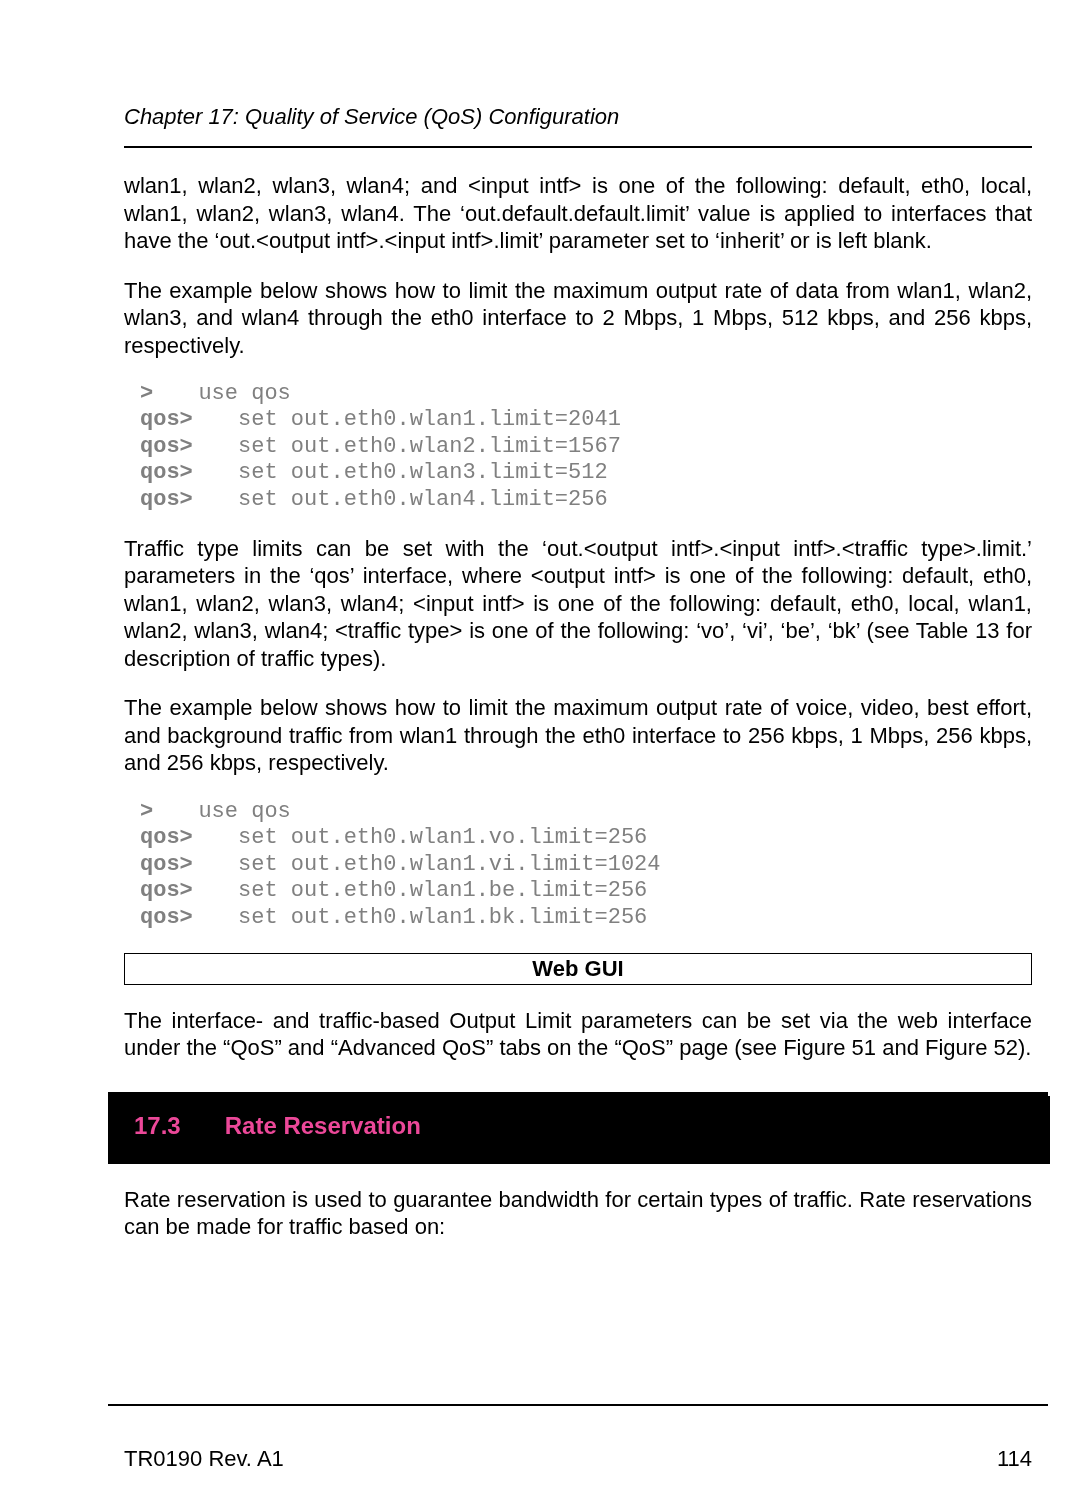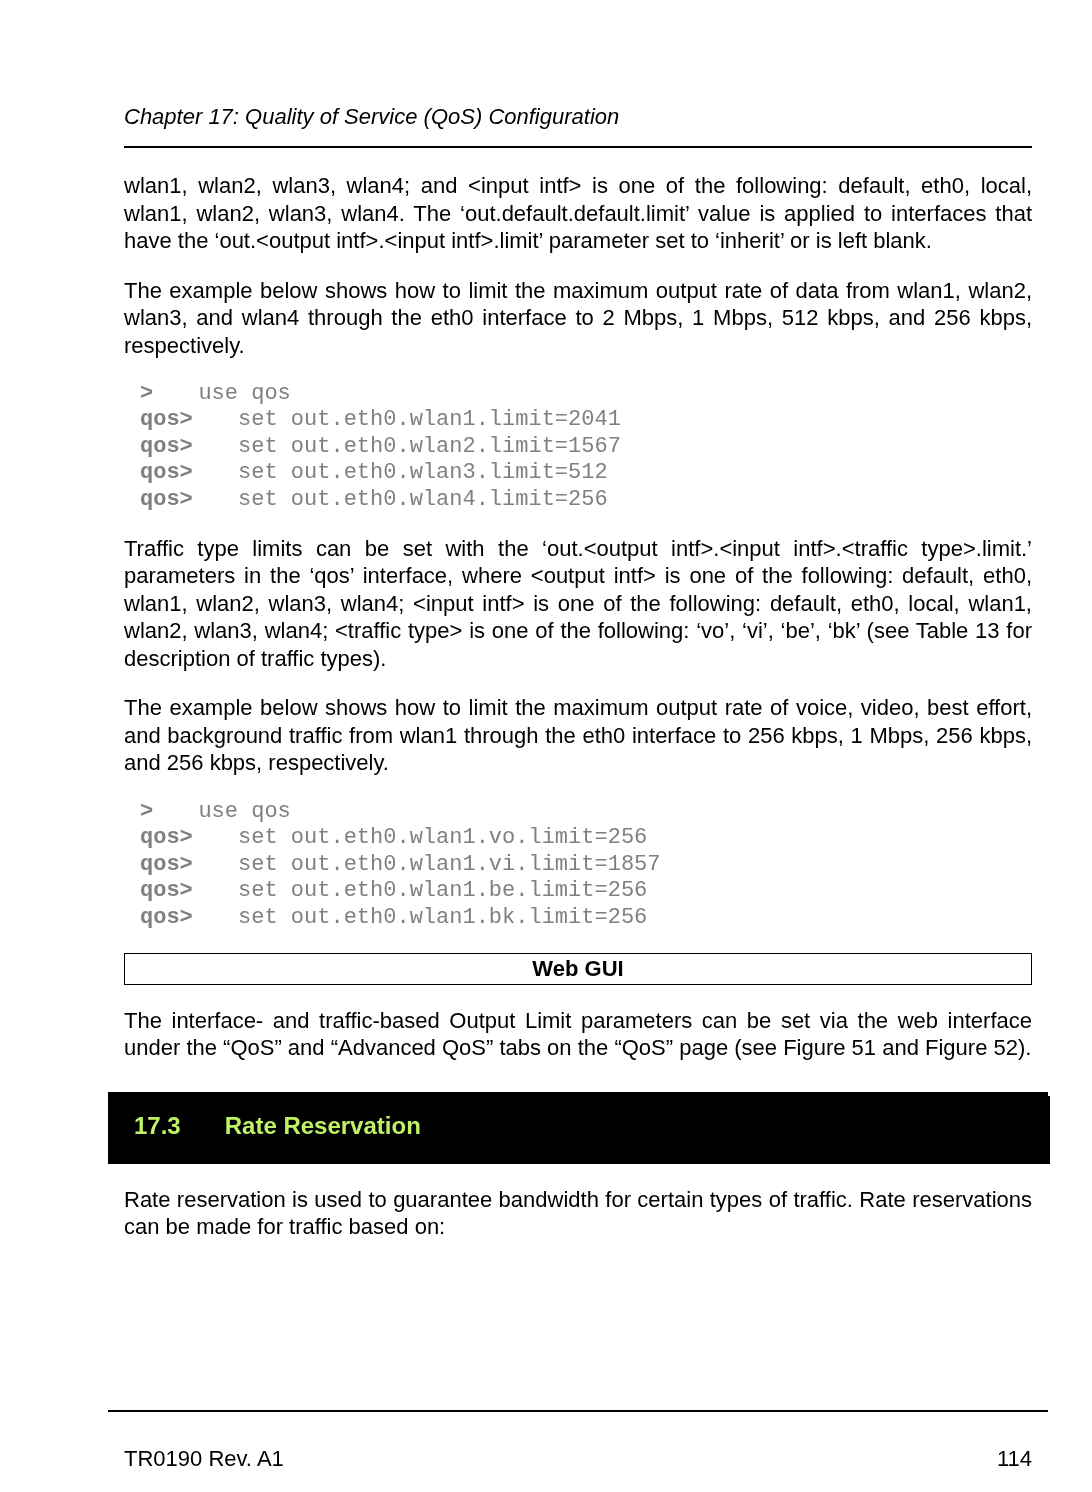--- a/index.html
+++ b/index.html
@@ -45,21 +45,21 @@
     .web-gui-box {
       border: 1.5px solid #000;
       text-align: center;
       font-weight: bold;
       font-size: 22px;
       padding: 2px 12px;
       margin-bottom: 22px;
     }
     .section-bar {
       background: #000;
-      color: #bef264;
+      color: #ec4899;
       font-weight: bold;
       font-size: 24px;
       padding: 4px 10px;
       margin: 30px 0 22px 0;
       border-bottom: 4px solid #000;
       position: relative;
     }
     .section-bar::after {
       content: "";
       position: absolute;
@@ -87,21 +87,21 @@
       left: 10px;
       top: 0;
       font-size: 20px;
     }
     .footer {
       position: absolute;
       bottom: 20px;
       left: 60px;
       right: 60px;
       border-top: 2px solid #000;
-      padding-top: 18px;
+      padding-top: 24px;
       display: flex;
       justify-content: space-between;
       font-size: 22px;
     }
   </style>
 </head>
 <body>
 
 <div class="page">
   <div class="chapter-header">Chapter 17: Quality of Service (QoS) Configuration</div>
@@ -114,21 +114,21 @@
 <span class="prompt">qos&gt;</span><span> set out.eth0.wlan1.limit=2041</span>
 <span class="prompt">qos&gt;</span><span> set out.eth0.wlan2.limit=1567</span>
 <span class="prompt">qos&gt;</span><span> set out.eth0.wlan3.limit=512</span>
 <span class="prompt">qos&gt;</span><span> set out.eth0.wlan4.limit=256</span></div>
 
   <p class="para">Traffic type limits can be set with the ‘out.&lt;output intf&gt;.&lt;input intf&gt;.&lt;traffic type&gt;.limit.’ parameters in the ‘qos’ interface, where &lt;output intf&gt; is one of the following: default, eth0, wlan1, wlan2, wlan3, wlan4; &lt;input intf&gt; is one of the following: default, eth0, local, wlan1, wlan2, wlan3, wlan4; &lt;traffic type&gt; is one of the following: ‘vo’, ‘vi’, ‘be’, ‘bk’ (see Table 13 for description of traffic types).</p>
   <p class="para">The example below shows how to limit the maximum output rate of voice, video, best effort, and background traffic from wlan1 through the eth0 interface to 256 kbps, 1 Mbps, 256 kbps, and 256 kbps, respectively.</p>
 
   <div class="code-block"><span class="prompt">&gt;</span><span> use qos</span>
 <span class="prompt">qos&gt;</span><span> set out.eth0.wlan1.vo.limit=256</span>
-<span class="prompt">qos&gt;</span><span> set out.eth0.wlan1.vi.limit=1857</span>
+<span class="prompt">qos&gt;</span><span> set out.eth0.wlan1.vi.limit=1024</span>
 <span class="prompt">qos&gt;</span><span> set out.eth0.wlan1.be.limit=256</span>
 <span class="prompt">qos&gt;</span><span> set out.eth0.wlan1.bk.limit=256</span></div>
 
   <div class="web-gui-box">Web GUI</div>
   <p class="para">The interface- and traffic-based Output Limit parameters can be set via the web interface under the “QoS” and “Advanced QoS” tabs on the “QoS” page (see Figure 51 and Figure 52).</p>
 
   <div class="section-bar">
     <span class="section-num">17.3</span><span>Rate Reservation</span>
   </div>
 

